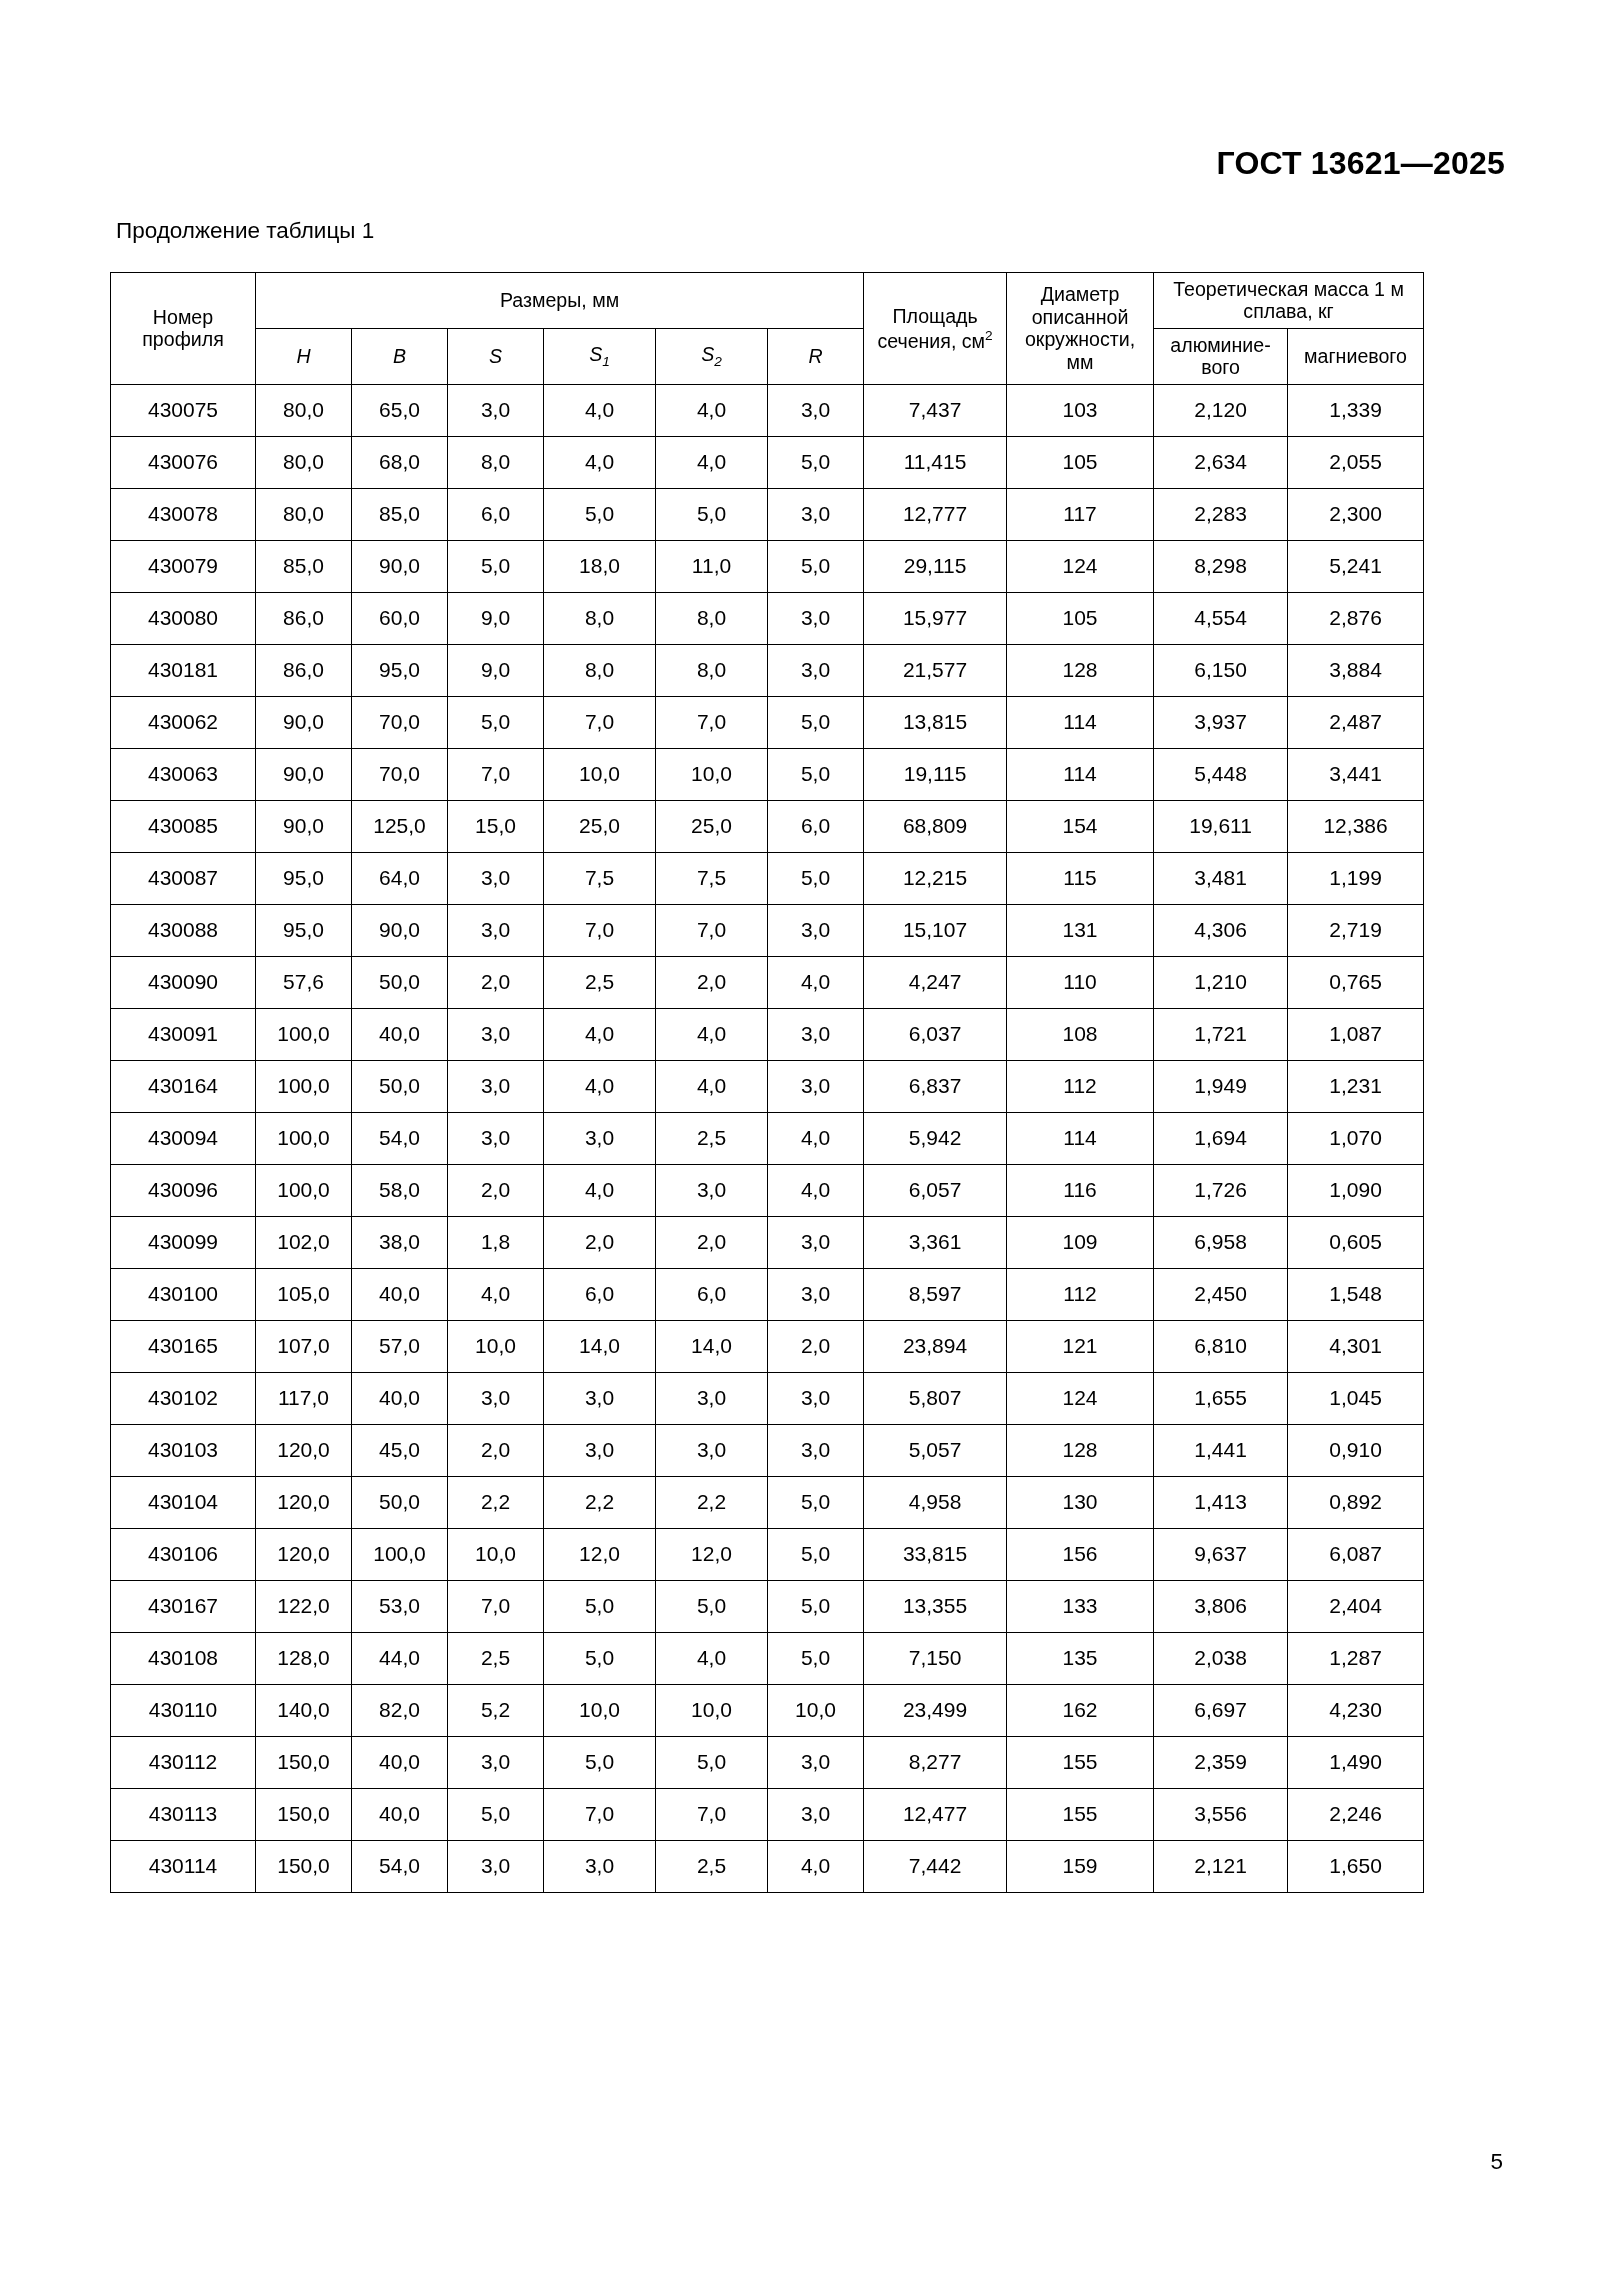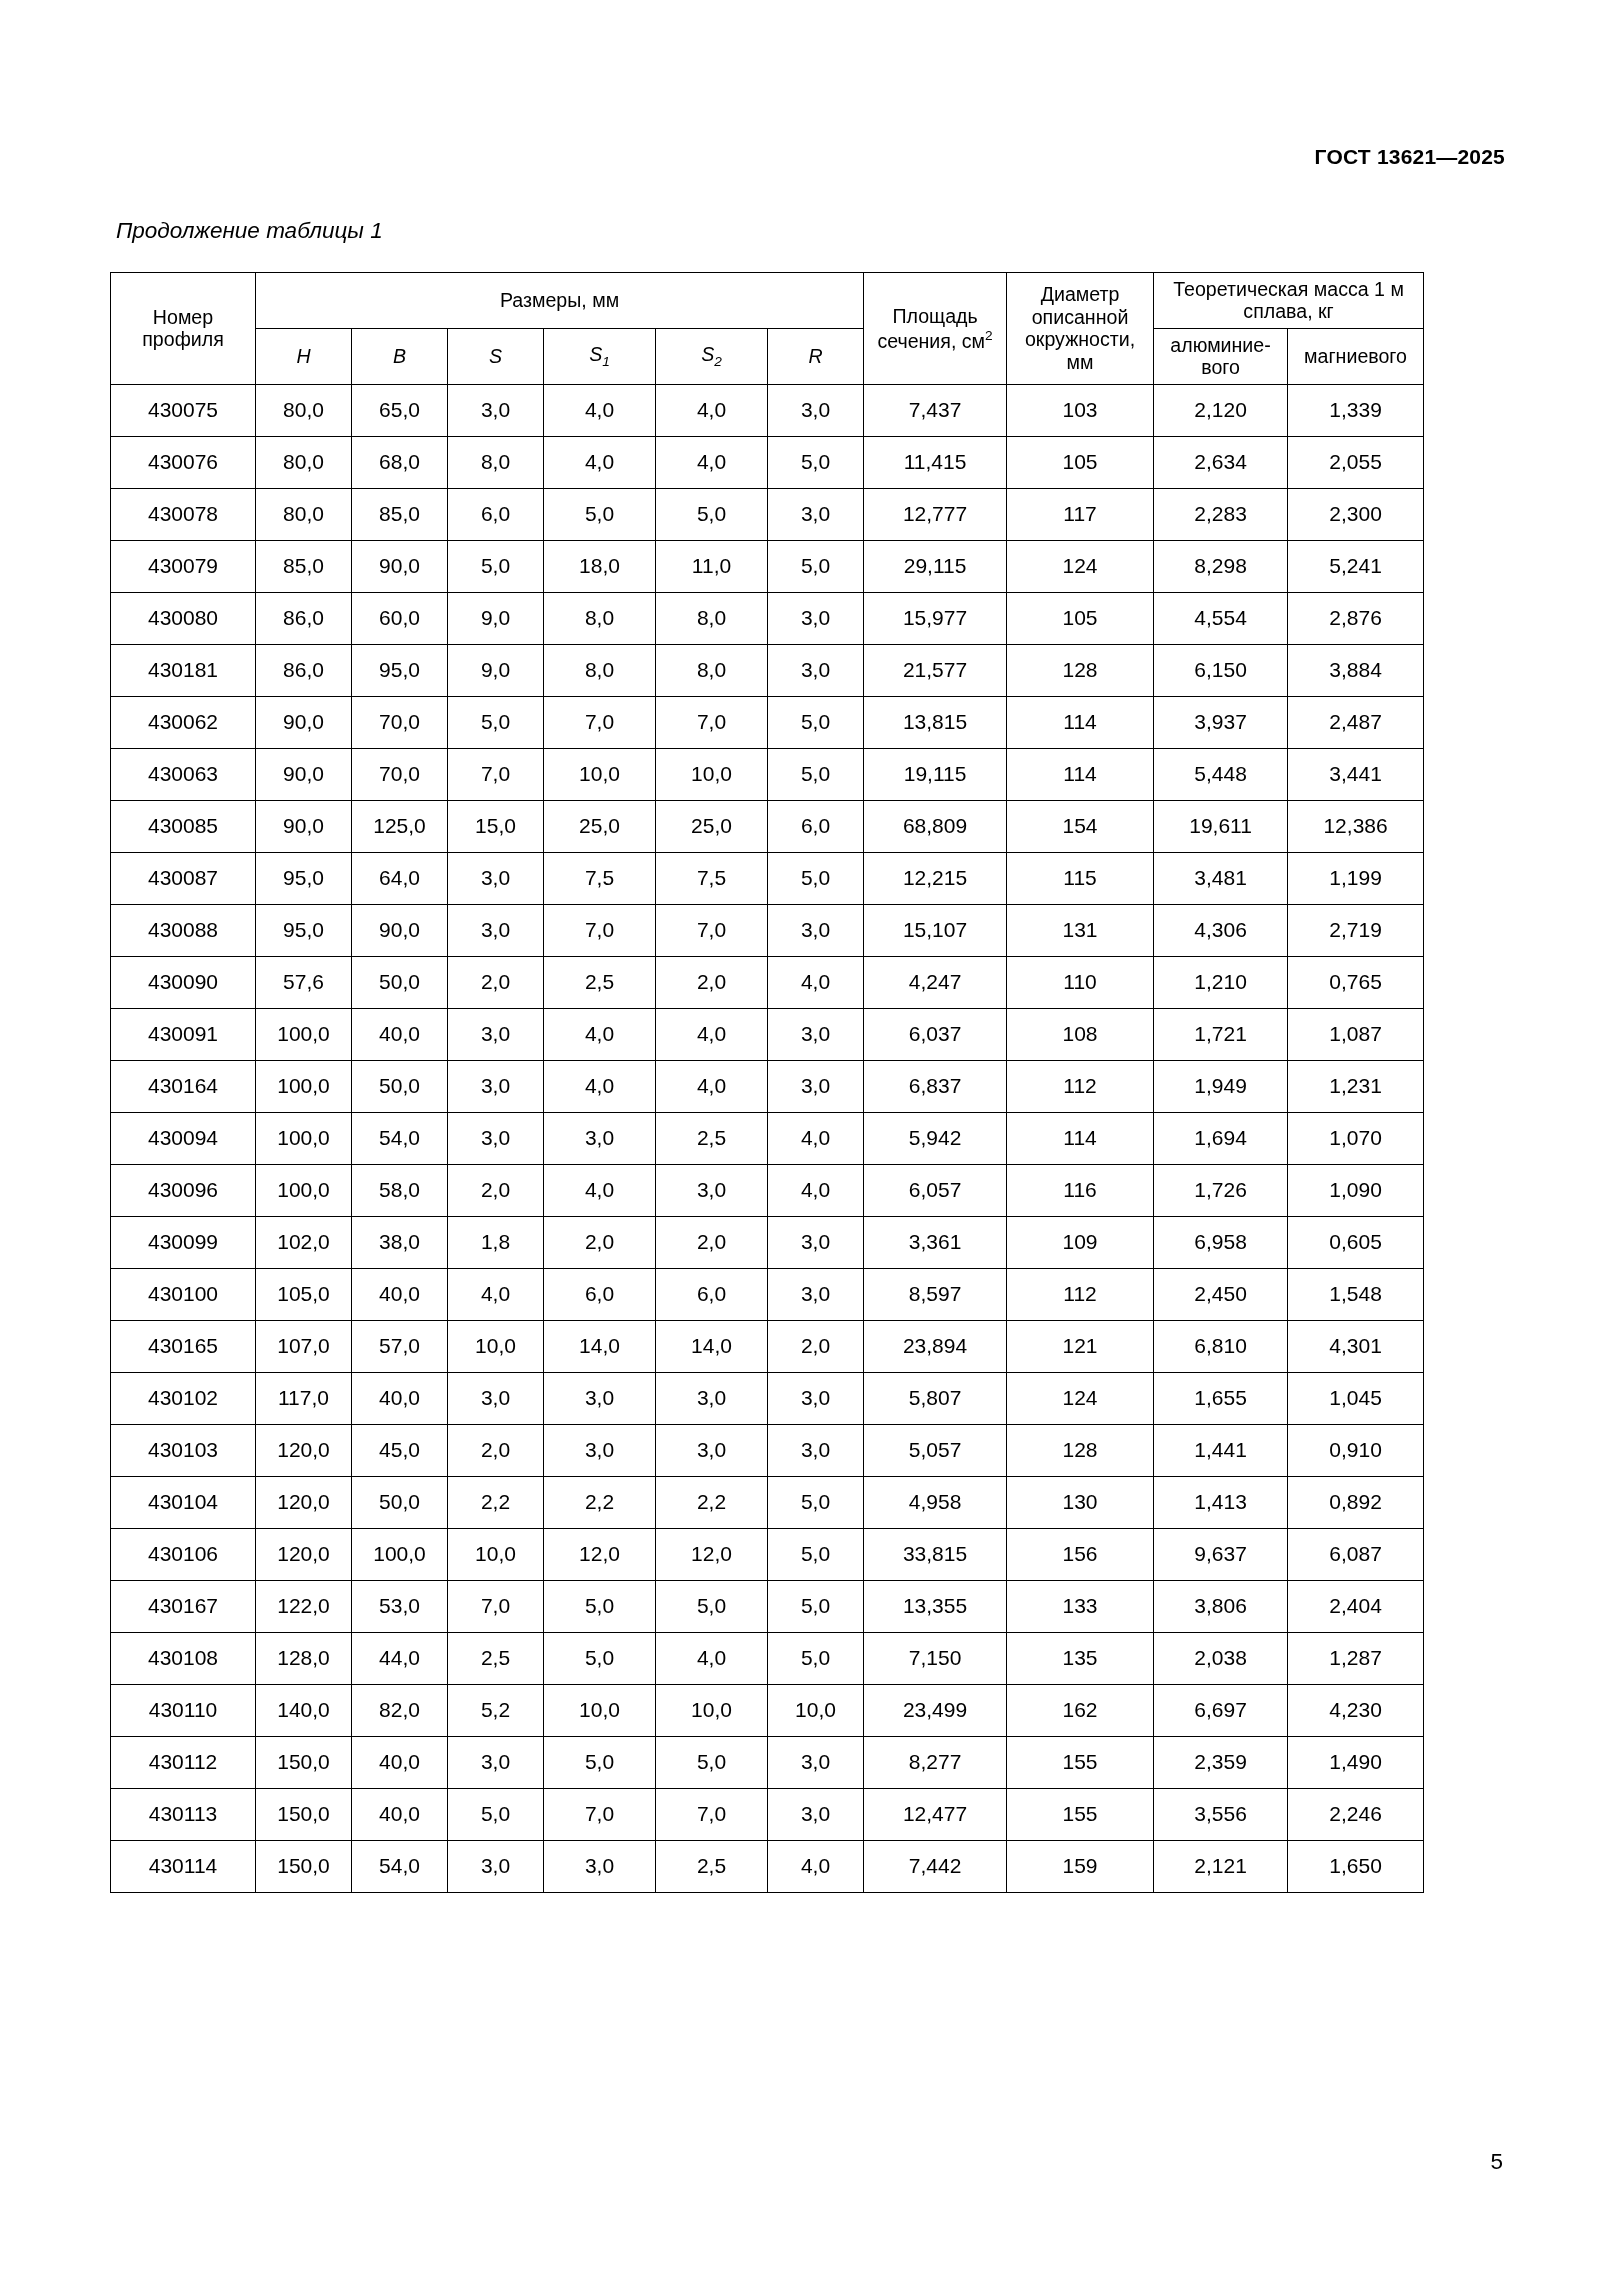--- a/index.html
+++ b/index.html
@@ -17,30 +17,29 @@
   .page {
     position: relative;
     width: 1621px;
     height: 2293px;
     box-sizing: border-box;
   }
   .doc-header {
     position: absolute;
     top: 145px;
     right: 116px;
-    font-size: 21px;
+    font-size: 32px;
     font-weight: bold;
     letter-spacing: 0.2px;
   }
   .table-caption {
     position: absolute;
     top: 218px;
     left: 116px;
     font-size: 22.5px;
-    font-style: italic;
   }
   .table-wrap {
     position: absolute;
     top: 272px;
     left: 110px;
     width: 1313px;
   }
   table.spec {
     border-collapse: collapse;
     width: 1313px;

